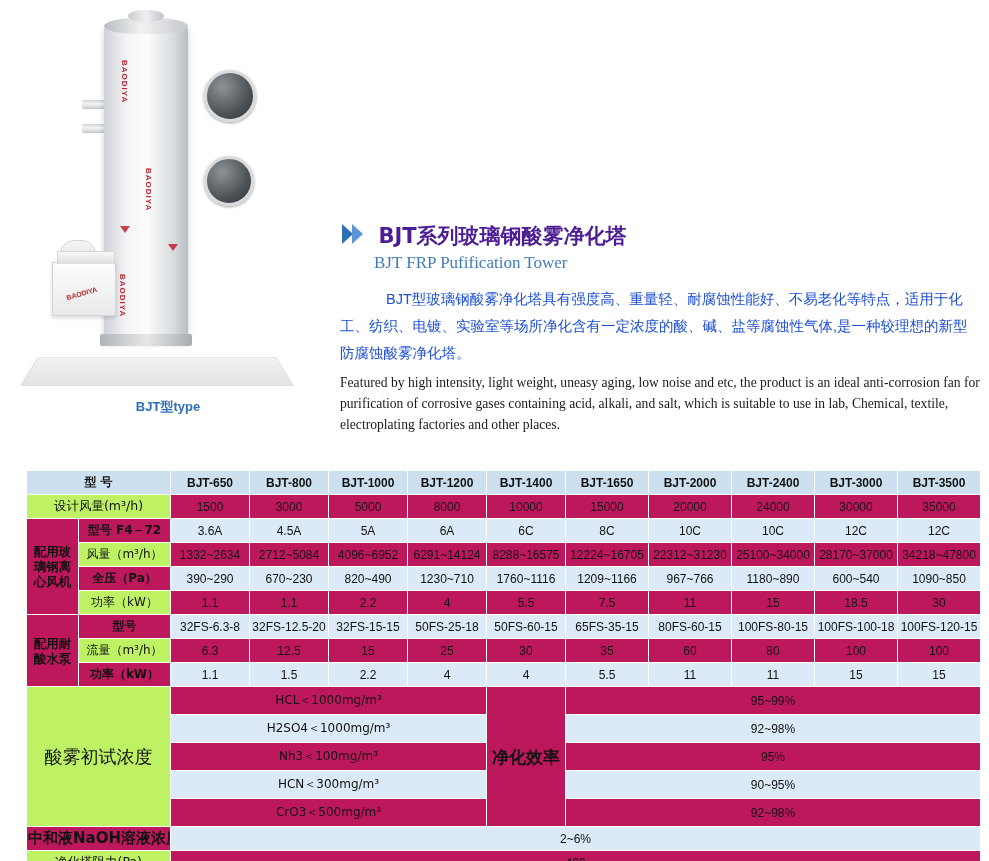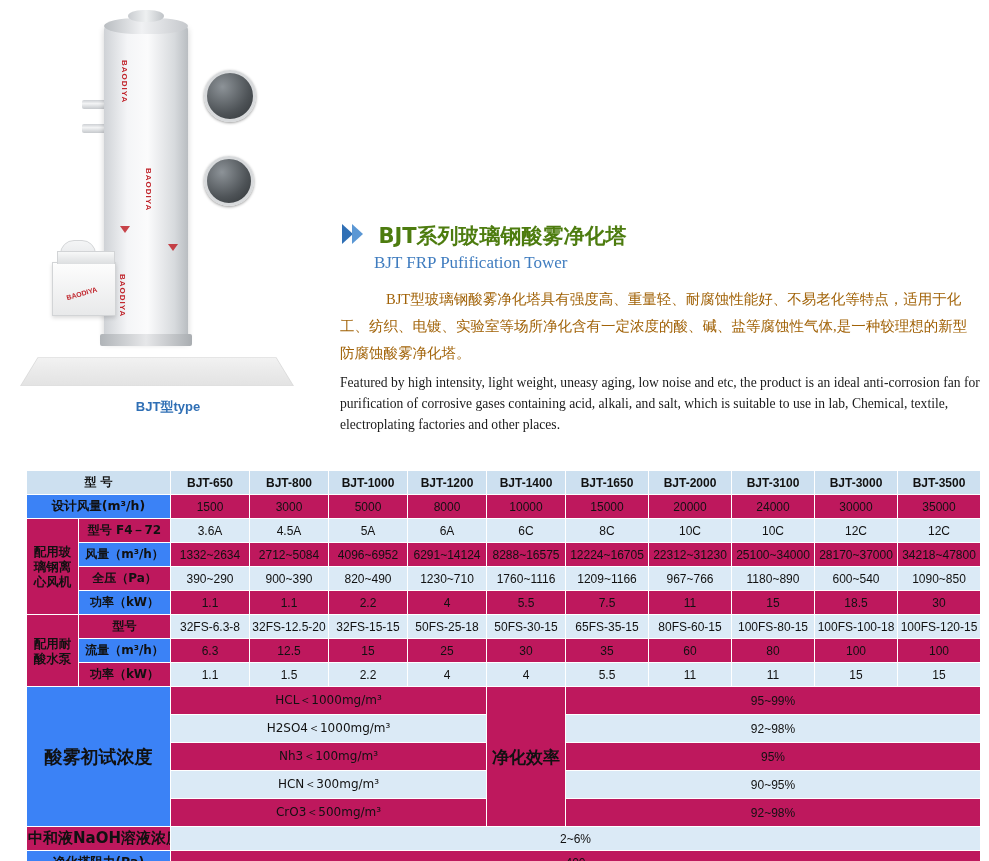--- a/index.html
+++ b/index.html
@@ -102,32 +102,32 @@
   }
   
   #heading{
     position:absolute;left:340px;top:222px;width:640px;
   }
   .chev{
     display:inline-block;vertical-align:middle;margin-right:8px;color:#2f6fb5;
   }
   #title-cn{
     display:inline-block;vertical-align:middle;
-    font-size:21px;font-weight:bold;color:#4d7c0f;
+    font-size:21px;font-weight:bold;color:#4c1d95;
     font-family:"DejaVu Sans", sans-serif;
   }
   #title-en{
     margin:3px 0 16px 34px;
     font-size:17px;color:#3f7cbf;
     font-family:"Liberation Serif", serif;
   }
   #para-cn{
     position:absolute;left:340px;top:286px;width:640px;
-    font-size:14.5px;line-height:27px;color:#a16207;
-    font-family:Liberation Serif, serif;
+    font-size:14.5px;line-height:27px;color:#1d4ed8;
+    font-family:Liberation Sans, sans-serif;
     text-indent:46px;
   }
   #para-en{
     position:absolute;left:340px;top:372px;width:645px;
     font-size:13.6px;line-height:21px;color:#1a1a1a;
     font-family:"Liberation Serif", serif;
   }
   
   #spec-table{
     position:absolute;left:26px;top:470px;width:938px;
@@ -143,21 +143,21 @@
     color:#111;
     font-family:"Liberation Sans", sans-serif;
     white-space:nowrap;
     overflow:hidden;
   }
   #spec-table td.cn{ font-family:"DejaVu Sans", sans-serif; }
   .band-a{ background:#dbeaf6; }
   .band-b{ background:#be185d; }
   .hdr{ background:#cde0f0; font-weight:bold; font-size:13px; }
   .lbl{ background:#be185d; font-weight:bold; }
-  .lbl-b{ background:#3b82f6; font-weight:bold; }
+  .lbl-b{ background:#bef264; font-weight:normal; }
   .small{ font-size:11px; }
   .xsmall{ font-size:10.5px; }
 </style>
 </head>
 <body>
 
 <div id="photo-area">
   <div id="photo-canvas">
     <div class="floor"></div>
     <div class="duct" id="duct-a"></div>
@@ -213,21 +213,21 @@
   <tbody>
       <tr>
     <td class="hdr cn" colspan="2">型  号</td>
     <td class="hdr">BJT-650</td>
     <td class="hdr">BJT-800</td>
     <td class="hdr">BJT-1000</td>
     <td class="hdr">BJT-1200</td>
     <td class="hdr">BJT-1400</td>
     <td class="hdr">BJT-1650</td>
     <td class="hdr">BJT-2000</td>
-    <td class="hdr">BJT-3100</td>
+    <td class="hdr">BJT-2400</td>
     <td class="hdr">BJT-3000</td>
     <td class="hdr">BJT-3500</td>
   </tr>
 
   <tr>
     <td class="lbl-b cn" colspan="2" style="font-size:12.5px">设计风量(m³/h)</td>
     <td class="band-b">1500</td>
     <td class="band-b">3000</td>
     <td class="band-b">5000</td>
     <td class="band-b">8000</td>
@@ -262,21 +262,21 @@
     <td class="band-b xsmall">8288~16575</td>
     <td class="band-b xsmall">12224~16705</td>
     <td class="band-b xsmall">22312~31230</td>
     <td class="band-b xsmall">25100~34000</td>
     <td class="band-b xsmall">28170~37000</td>
     <td class="band-b xsmall">34218~47800</td>
   </tr>
   <tr>
     <td class="lbl cn">全压（Pa）</td>
     <td class="band-a small">390~290</td>
-    <td class="band-a small">900~390</td>
+    <td class="band-a small">670~230</td>
     <td class="band-a small">820~490</td>
     <td class="band-a small">1230~710</td>
     <td class="band-a small">1760~1116</td>
     <td class="band-a small">1209~1166</td>
     <td class="band-a small">967~766</td>
     <td class="band-a small">1180~890</td>
     <td class="band-a small">600~540</td>
     <td class="band-a small">1090~850</td>
   </tr>
   <tr>
@@ -293,21 +293,21 @@
     <td class="band-b">30</td>
   </tr>
 
   <tr>
     <td class="lbl cn" rowspan="3" style="font-size:12.5px;line-height:15px;white-space:normal">配用耐酸水泵</td>
     <td class="lbl cn">型号</td>
     <td class="band-a small">32FS-6.3-8</td>
     <td class="band-a small">32FS-12.5-20</td>
     <td class="band-a small">32FS-15-15</td>
     <td class="band-a small">50FS-25-18</td>
-    <td class="band-a small">50FS-30-15</td>
+    <td class="band-a small">50FS-60-15</td>
     <td class="band-a small">65FS-35-15</td>
     <td class="band-a small">80FS-60-15</td>
     <td class="band-a small">100FS-80-15</td>
     <td class="band-a xsmall">100FS-100-18</td>
     <td class="band-a xsmall">100FS-120-15</td>
   </tr>
   <tr>
     <td class="lbl-b cn small">流量（m³/h）</td>
     <td class="band-b">6.3</td>
     <td class="band-b">12.5</td>

